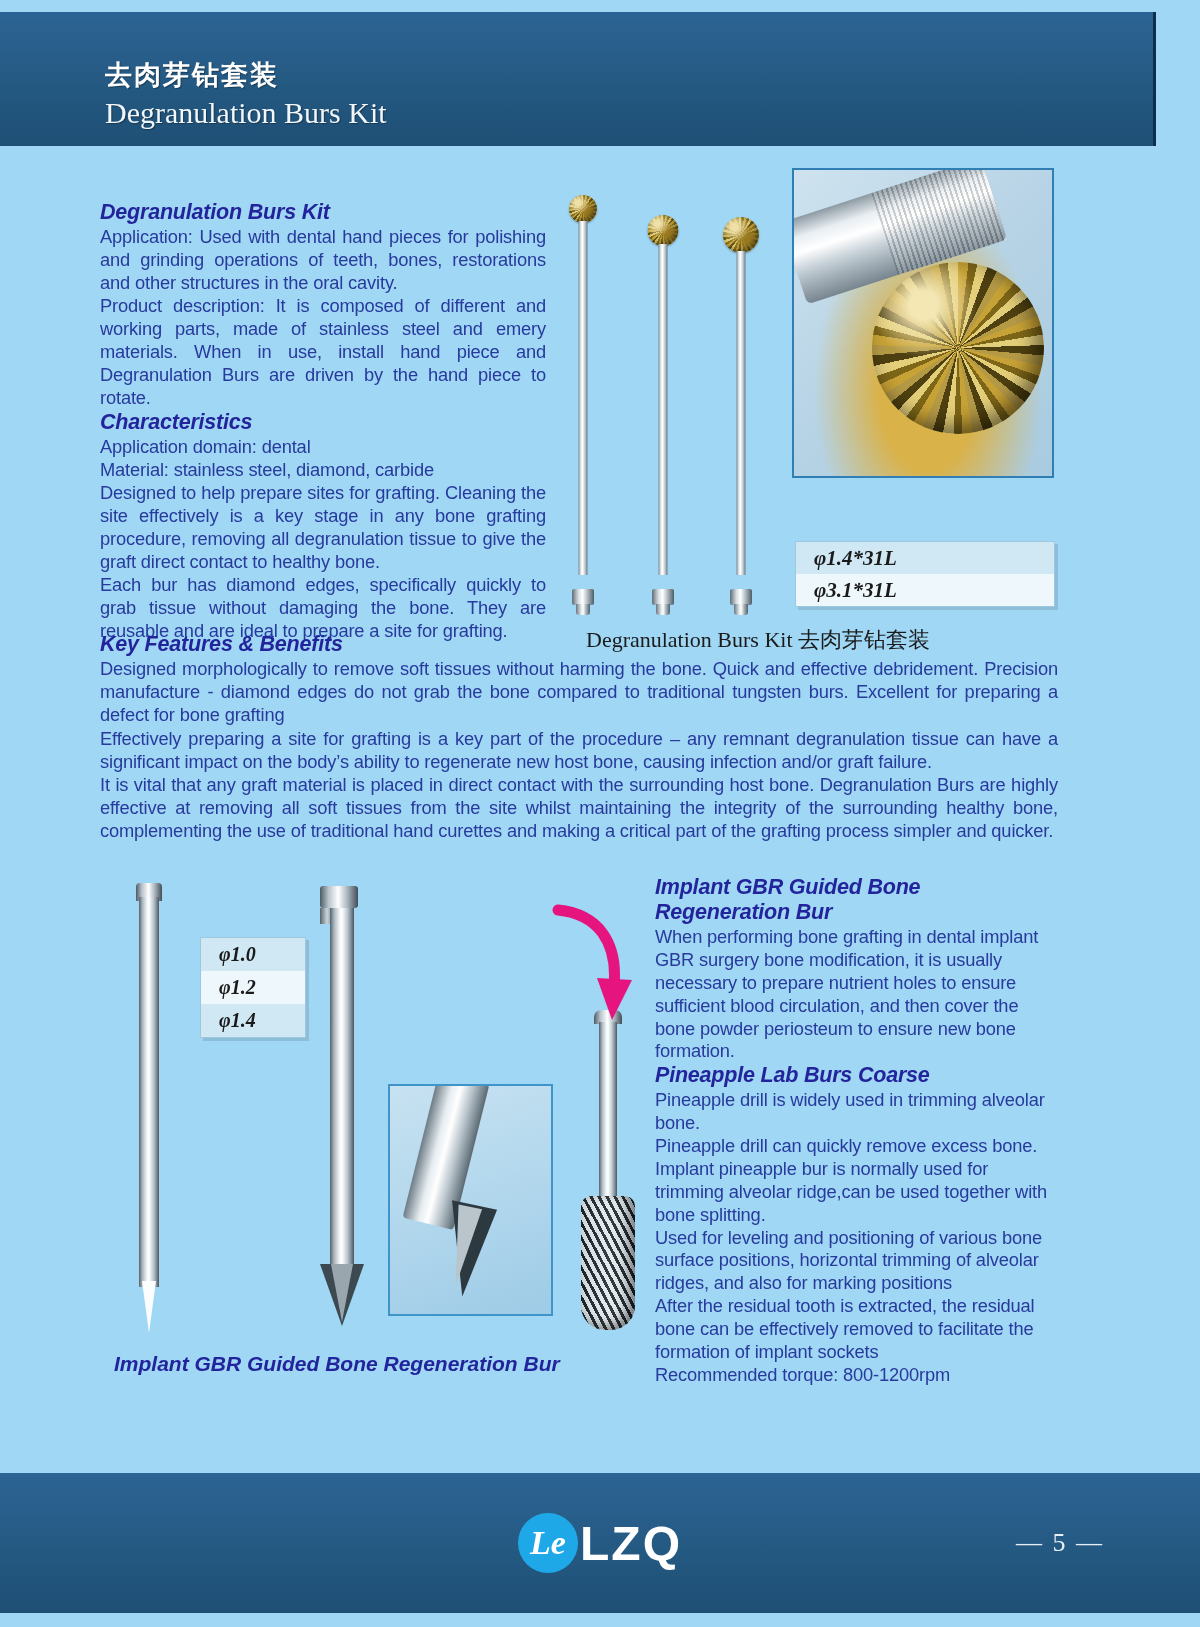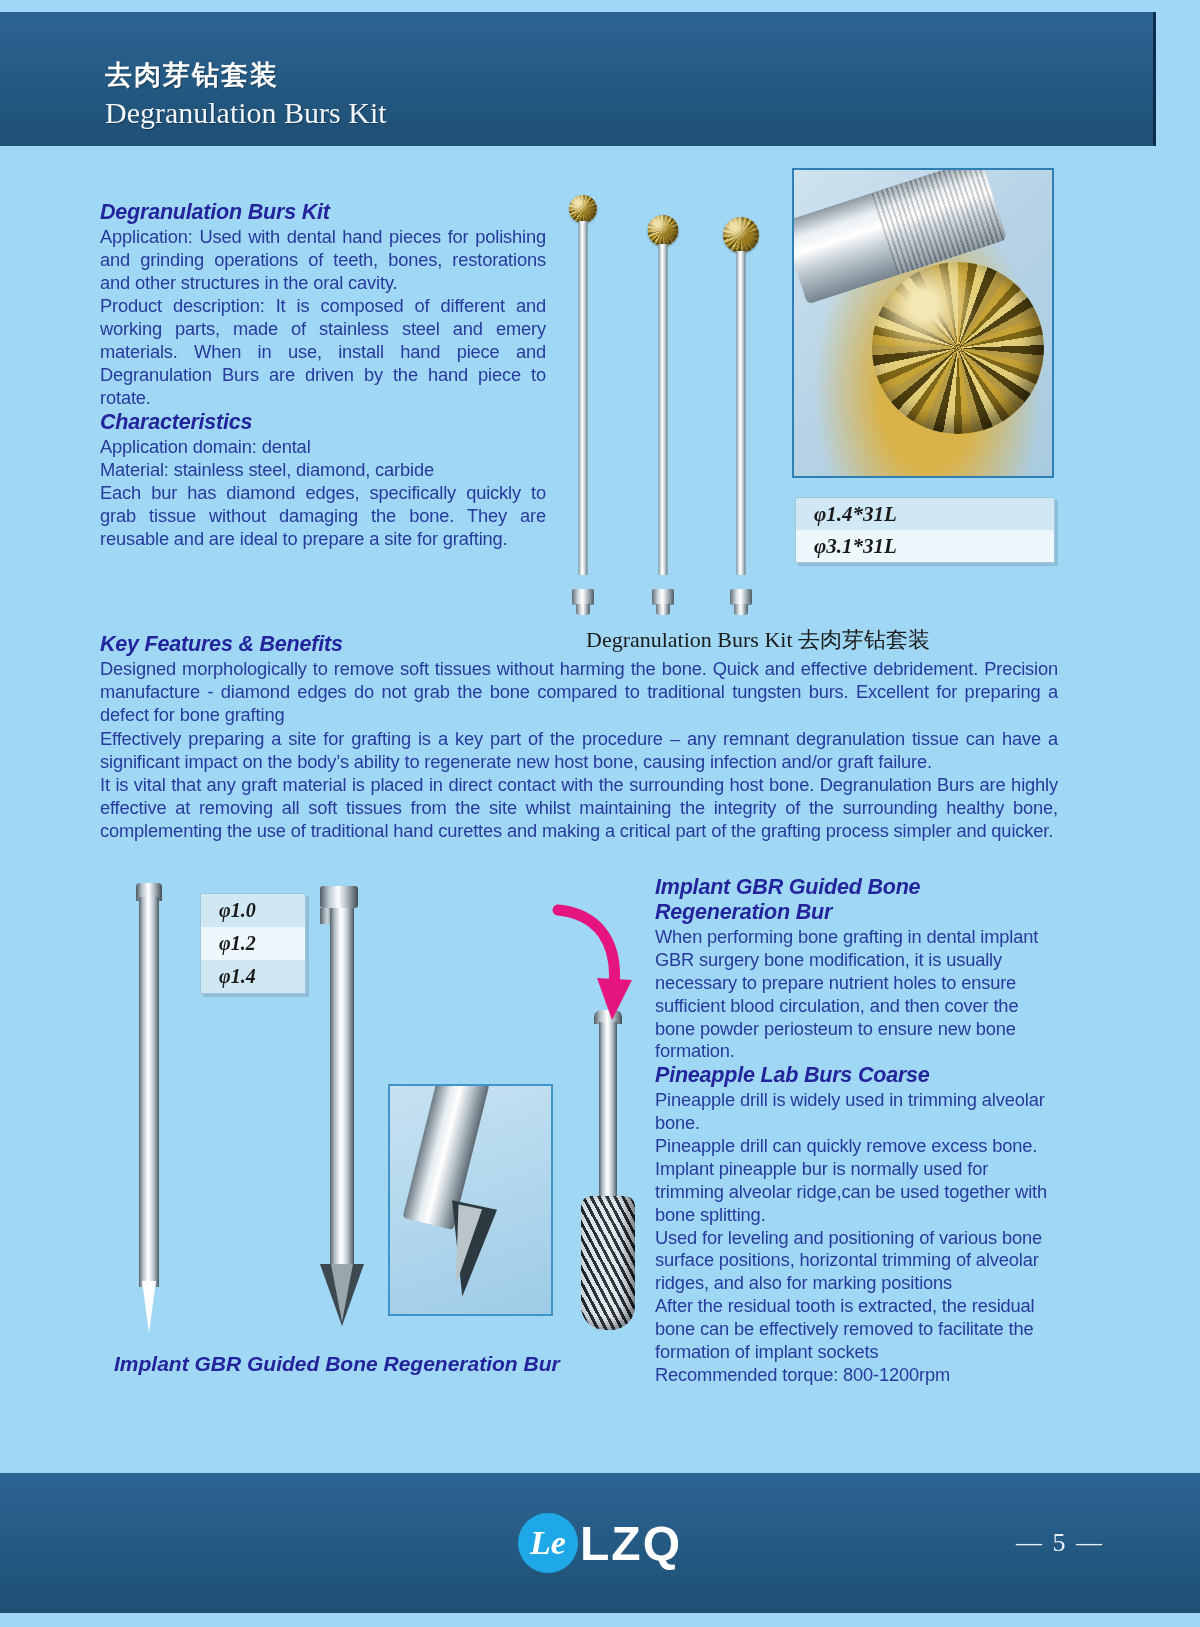--- a/index.html
+++ b/index.html
@@ -107,20 +107,21 @@
       repeating-conic-gradient(from 0deg, #c7a236 0 7deg, #7e6618 7deg 13deg, #e3ce79 13deg 20deg, #4e4010 20deg 27deg, #b59a46 27deg 34deg),
       radial-gradient(circle at 50% 50%, rgba(0,0,0,0) 55%, rgba(0,0,0,.35) 100%);
     box-shadow:inset -8px -8px 20px rgba(0,0,0,.5);
   }
   
   .spec-table {
     position:absolute;
     background:#6d28d9;
     border:1px solid #9cc7de;
     box-shadow:3px 3px 0 rgba(110,140,160,.35);
+    margin-top:44px;
   }
   .spec-row {
     font-family:"Liberation Serif", serif;
     font-style:italic; font-weight:bold;
     color:#1a1a1a;
     display:flex; align-items:center;
   }
   #spec-top { left:795px; top:497px; width:260px; }
   #spec-top .spec-row { height:32px; font-size:21px; padding-left:18px; }
   #spec-top .spec-row:nth-child(odd){ background:#cfe8f4; }
@@ -252,20 +253,21 @@
     </div>
   </div>
 
   <div id="left-col">
     <div class="sec-title">Degranulation Burs Kit</div>
     <div class="para">Application: Used with dental hand pieces for polishing and grinding operations of teeth, bones, restorations and other structures in the oral cavity.</div>
     <div class="para">Product description: It is composed of different and working parts, made of stainless steel and emery materials. When in use, install hand piece and Degranulation Burs are driven by the hand piece to rotate.</div>
     <div class="sec-title">Characteristics</div>
     <div class="para nj">Application domain: dental</div>
     <div class="para nj">Material: stainless steel, diamond, carbide</div>
+    <div class="para">Designed to help prepare sites for grafting. Cleaning the site effectively is a key stage in any bone grafting procedure, removing all degranulation tissue to give the graft direct contact to healthy bone.</div>
     <div class="para">Each bur has diamond edges, specifically quickly to grab tissue without damaging the bone. They are reusable and are ideal to prepare a site for grafting.</div>
   </div>
 
   <div class="burs-group">
     <div class="bur" style="left:10px;height:420px;">
       <div class="head" style="width:28px;height:28px;"></div>
       <div class="shaft" style="top:26px;height:354px;"></div>
       <div class="collar"></div>
       <div class="tip"></div>
     </div>

